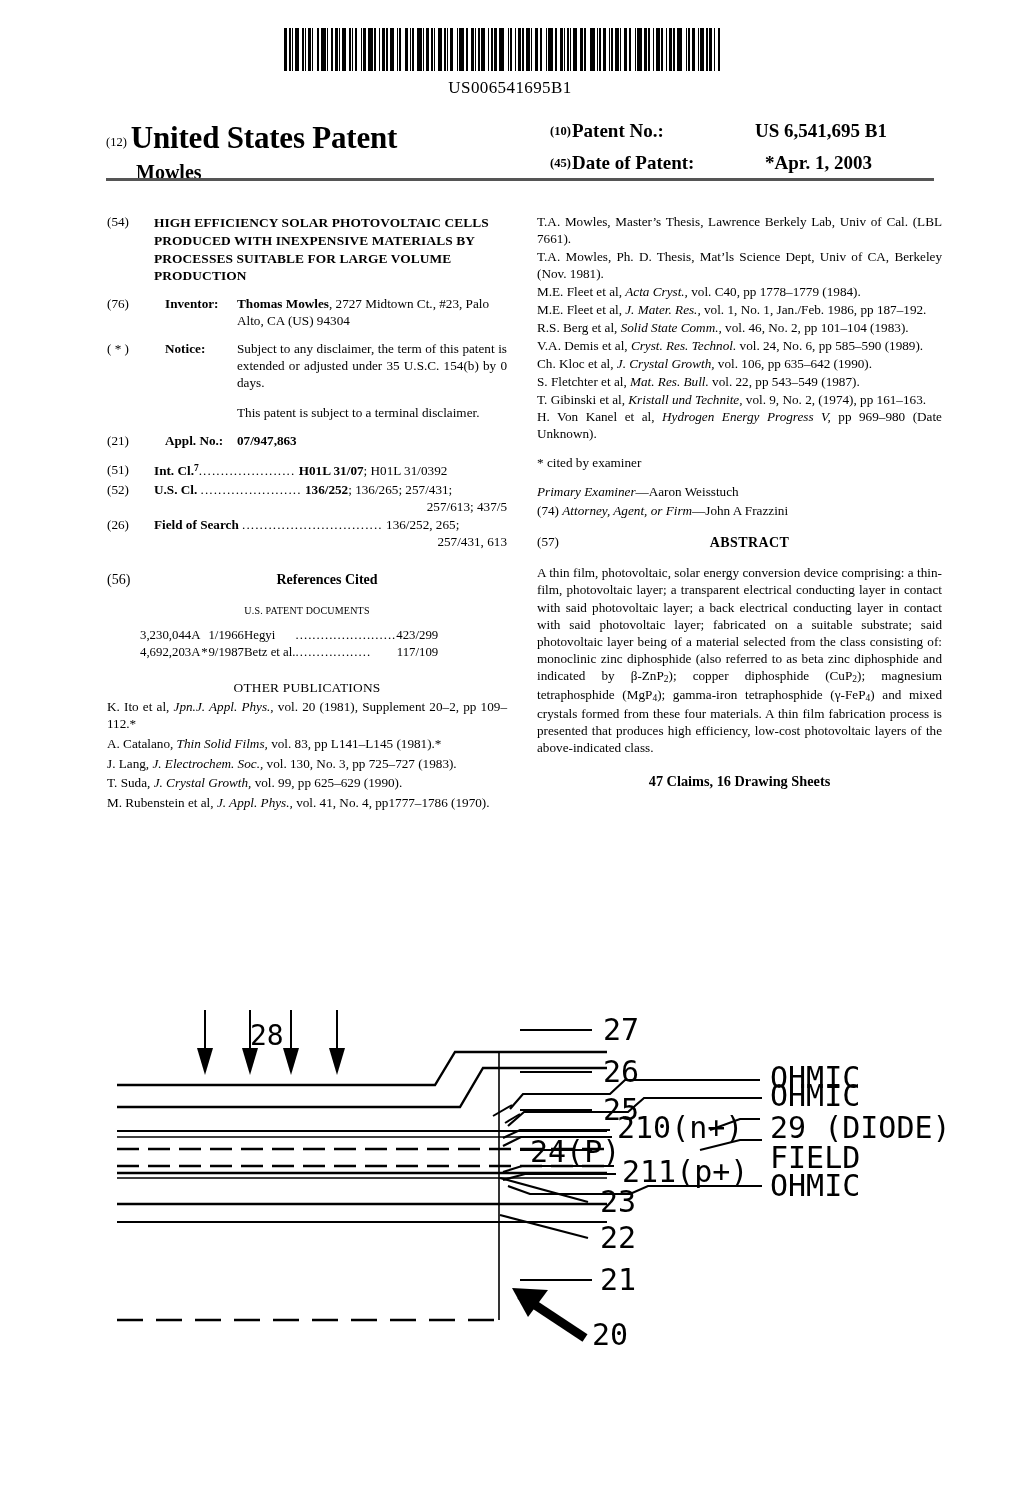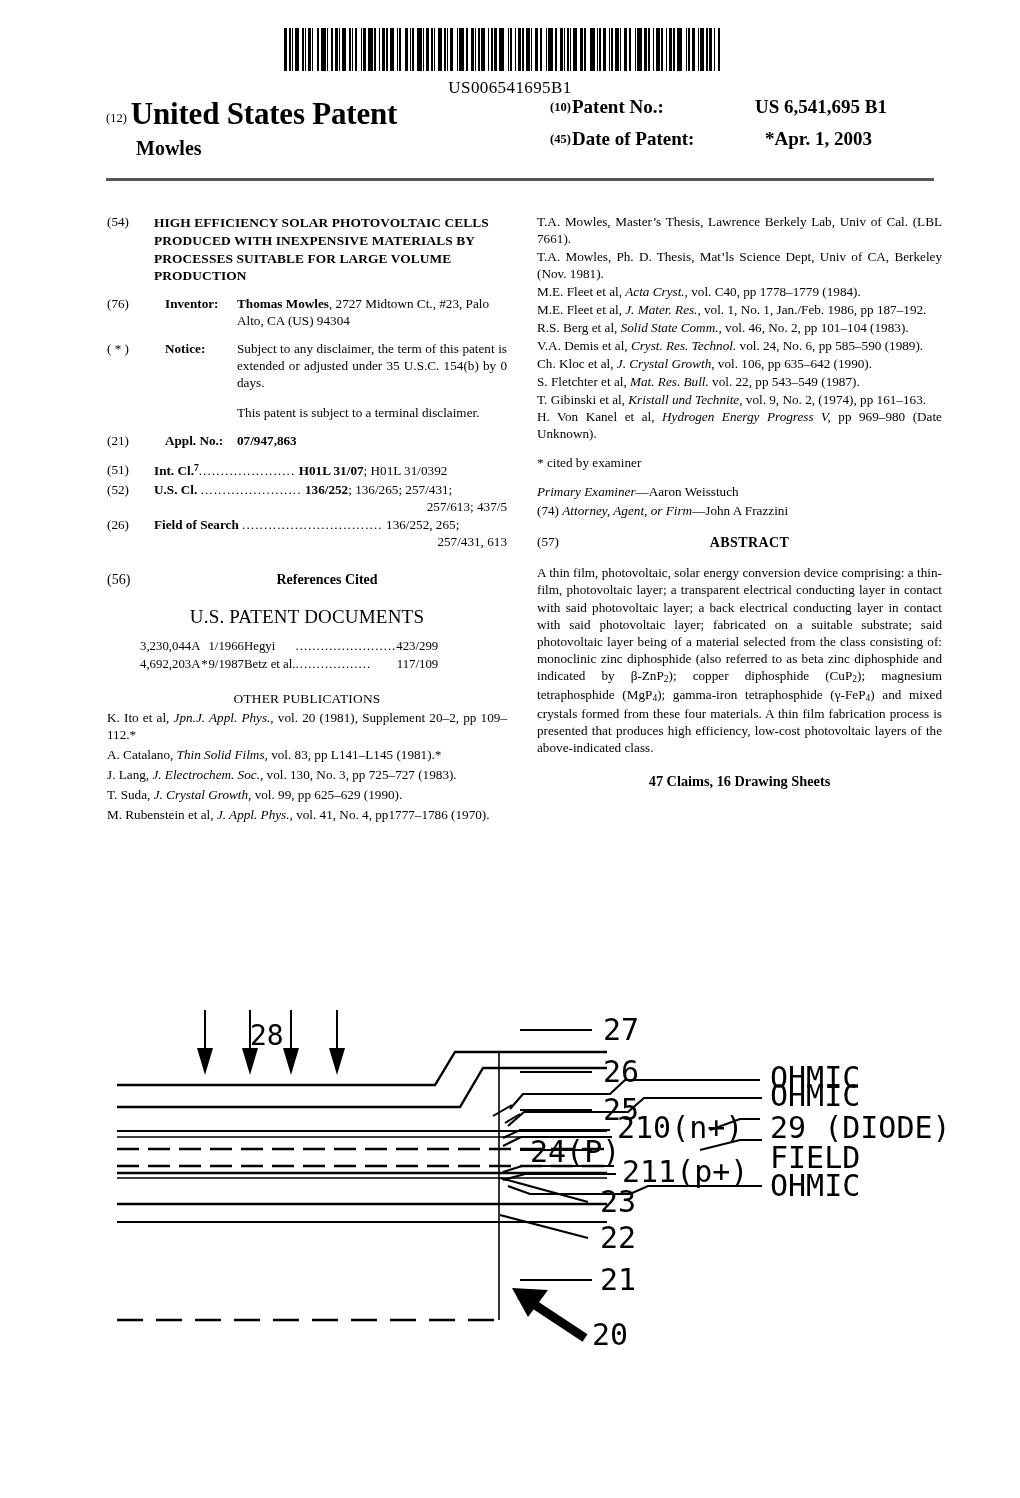--- a/index.html
+++ b/index.html
@@ -40,21 +40,21 @@
   #barcode-number {
     font-family: "Liberation Serif", serif;
     font-size: 17px;
     letter-spacing: 0.4px;
     margin-top: 3px;
   }
 
   
   #masthead {
     position: absolute;
-    top: 96px;
+    top: 120px;
     left: 106px;
     width: 828px;
     height: 72px;
   }
   .mh-left { position: absolute; left: 0; top: 0; }
   .mh-right { position: absolute; left: 444px; top: 0; width: 384px;}
   .paren-sm {
     font-size: 12.5px;
     vertical-align: 2px;
   }
@@ -128,21 +128,21 @@
     margin-top: 20px;
     font-weight: bold;
     font-size: 14px;
     text-align: center;
     padding-left: 40px;
   }
   #refcited-num { position: absolute; left: 0; }
   #uspat-docs-head {
     text-align: center;
     margin-top: 16px;
-    font-size: 19px;
+    font-size: 10px;
     letter-spacing: 0.2px;
   }
   table.patdocs {
     border-collapse: collapse;
     margin-top: 9px;
     margin-left: 33px;
     font-size: 12.8px;
   }
   table.patdocs td { padding: 0 0 1px 0; white-space: nowrap; vertical-align: top; }
   td.c-pn { padding-right: 7px; }

